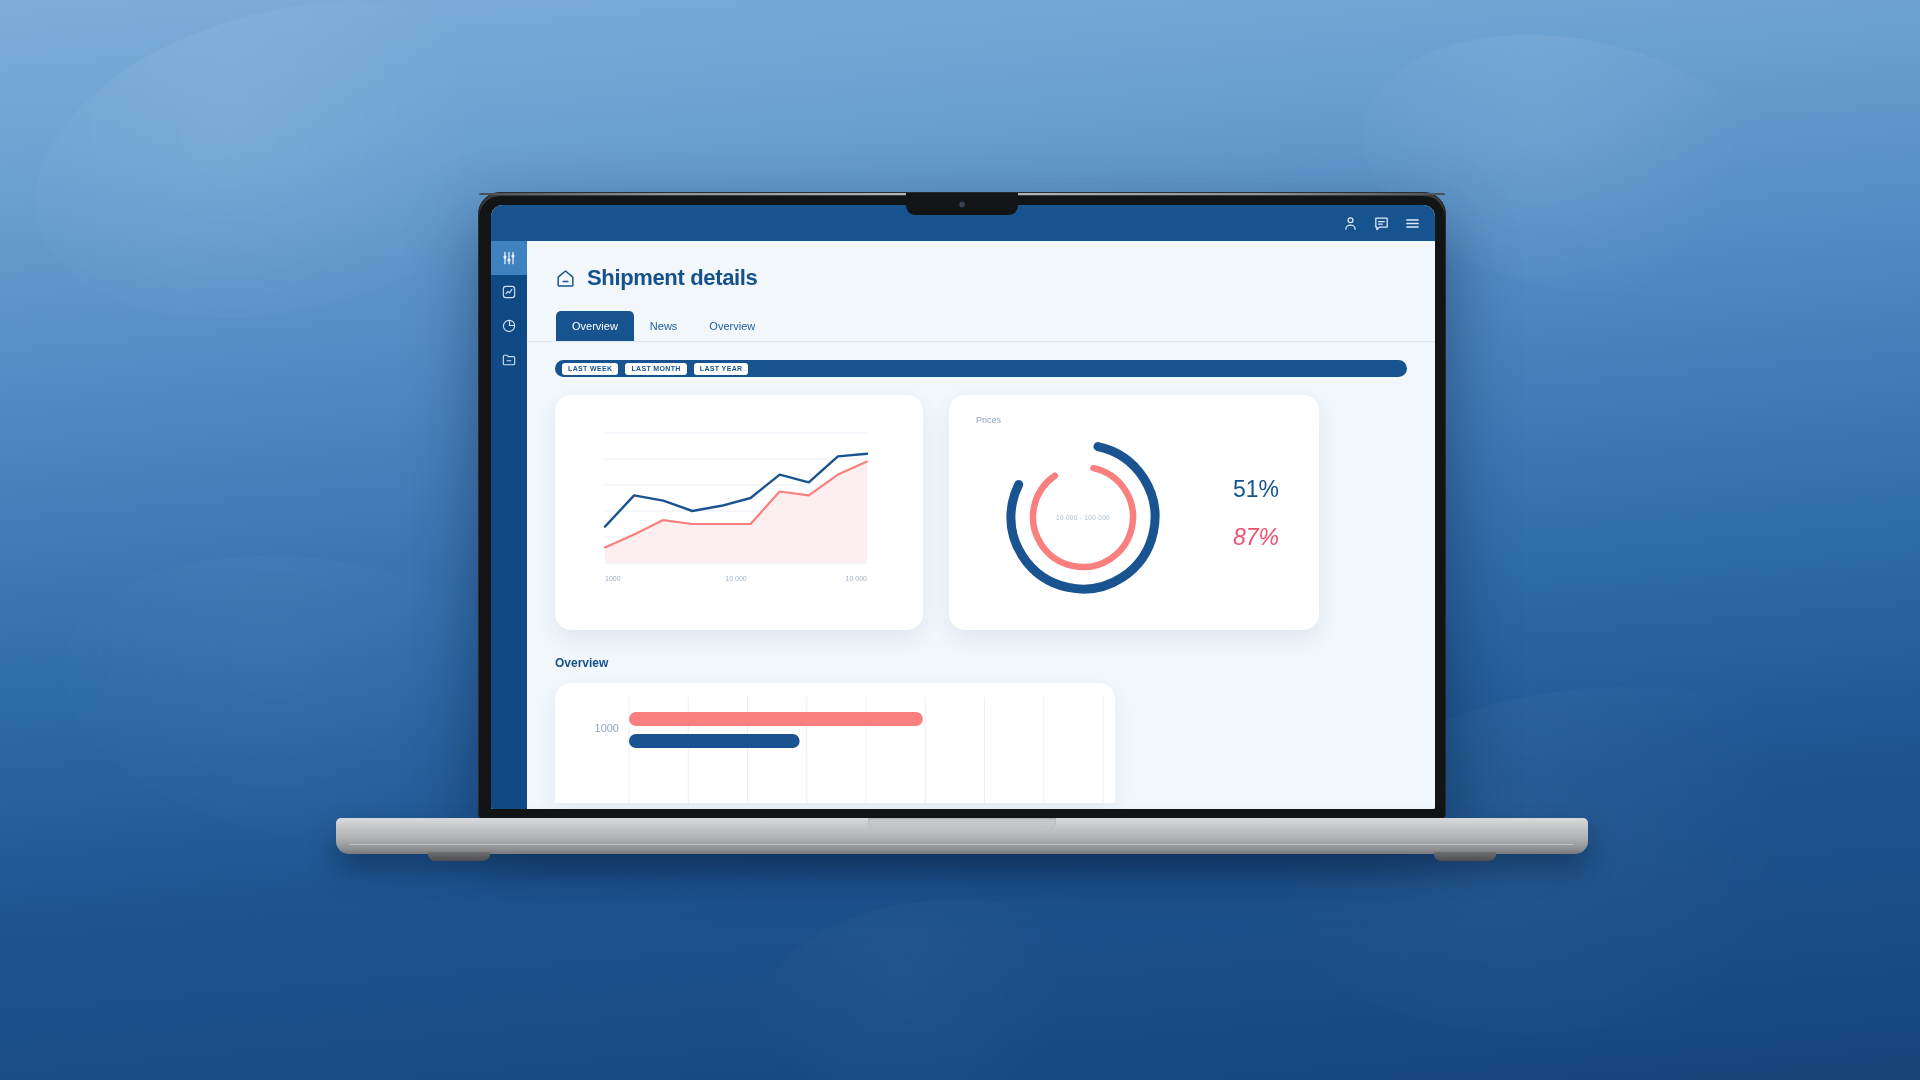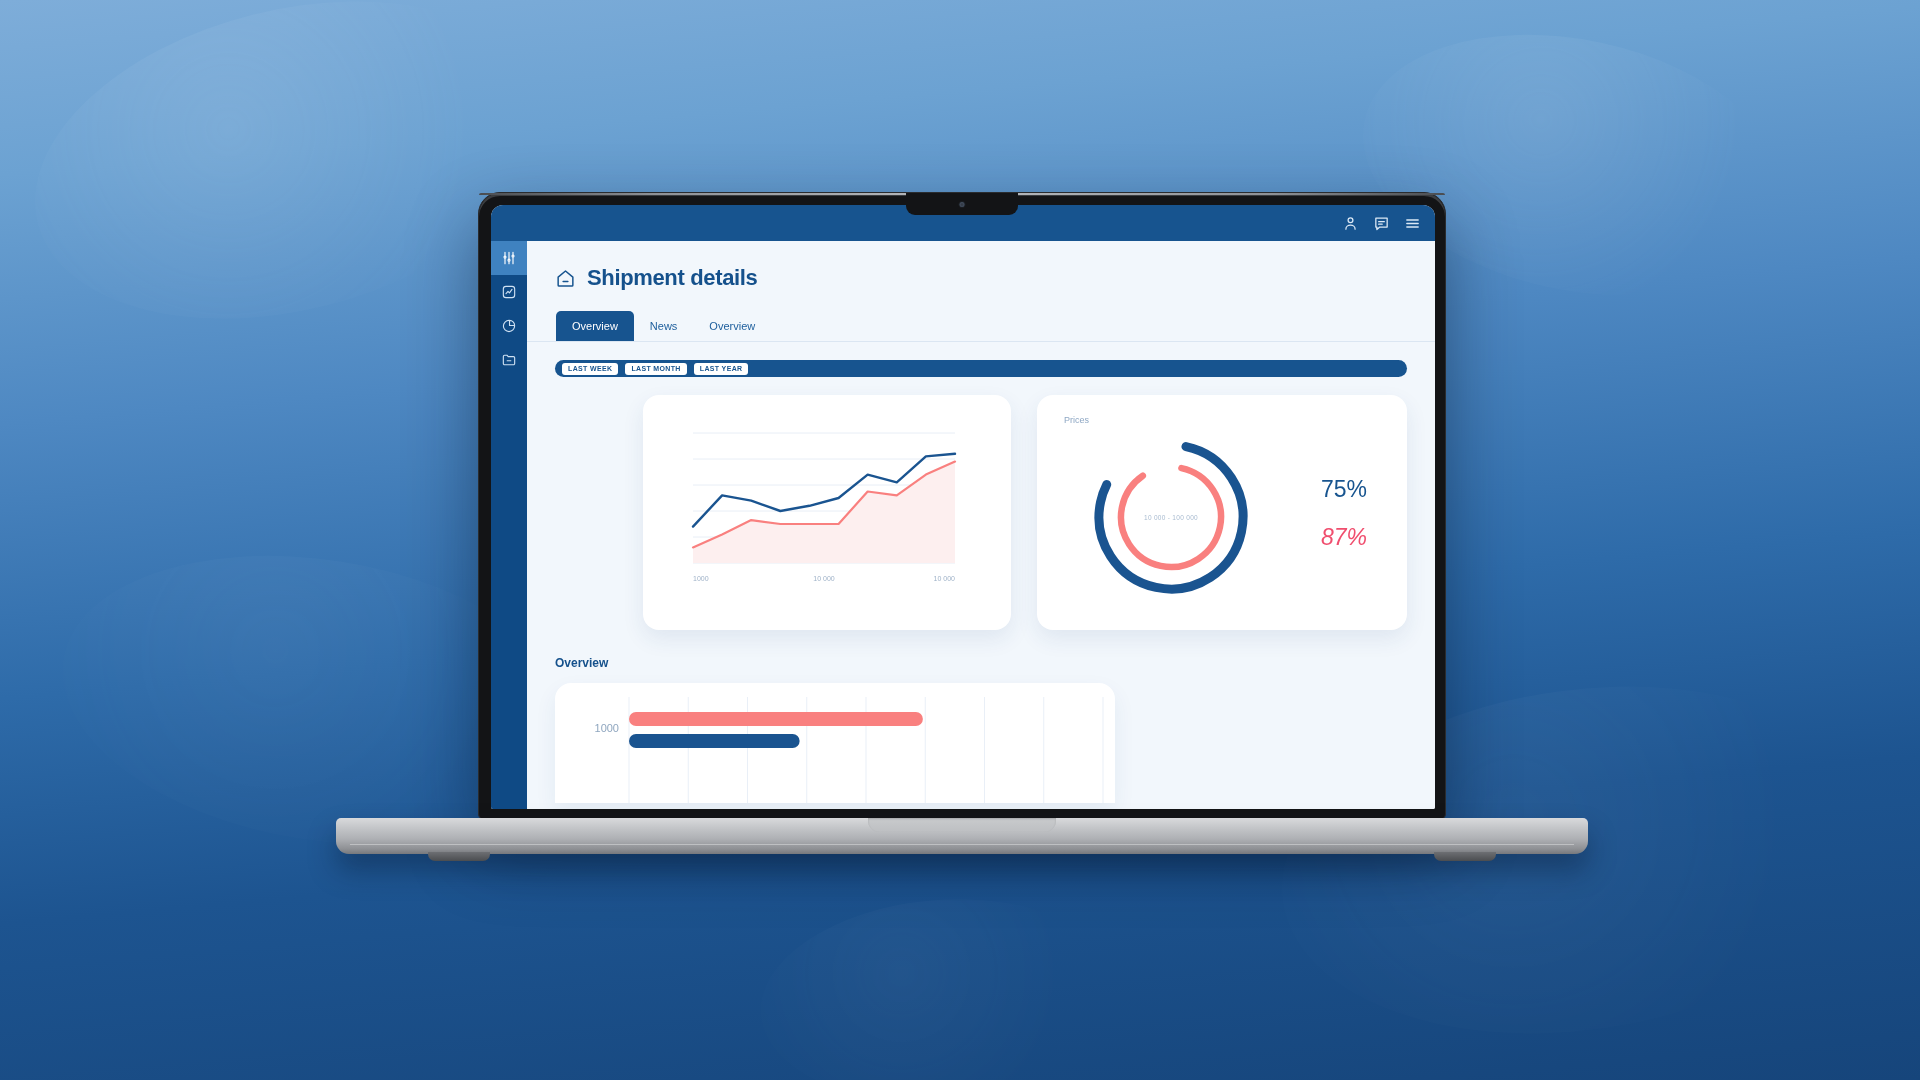--- a/index.html
+++ b/index.html
@@ -90,21 +90,21 @@
   .tab.active{background:#17548F;color:#fff;}
   .tabs-rule{height:1px;background:#DBE6F2;margin:0 0 0 0;}
 
   
   .body-pad{padding:18px 28px 0 28px;}
   .filterbar{height:17px;background:#17548F;border-radius:9px;display:flex;align-items:center;gap:7px;padding:0 7px;}
   .chip{background:#fff;color:#17548F;font-size:7px;font-weight:bold;letter-spacing:.35px;
         border-radius:3px;padding:2.5px 6px;line-height:1;cursor:pointer;white-space:nowrap;}
 
   
-  .cards{display:flex;gap:26px;margin-top:18px;justify-content:flex-end;}
+  .cards{display:flex;gap:26px;margin-top:18px;}
   .card{background:#fff;border-radius:16px;box-shadow:0 9px 22px rgba(28,70,122,.09);}
   .card-line{width:368px;height:235px;position:relative;}
   .card-donut{width:370px;height:235px;position:relative;}
 
   .card-label{position:absolute;left:27px;top:20px;font-size:9px;color:#8FA8C4;}
 
   .pct-wrap{position:absolute;right:40px;top:50%;transform:translateY(-50%);
             display:flex;flex-direction:column;gap:25px;align-items:flex-start;}
   .pct{font-size:23px;line-height:1;}
   .pct.blue{color:#17548F;}
@@ -242,21 +242,21 @@
             </div>
 
             <div class="card card-donut">
               <div class="card-label">Prices</div>
               <svg id="donut" width="200" height="196" viewBox="0 0 200 196" style="position:absolute;left:34px;top:24px;">
                   <circle cx="100" cy="98" r="72" fill="none" stroke="#1A5490" stroke-width="9" stroke-linecap="round" stroke-dasharray="357.38758027237486 452.3893421169302" transform="rotate(-78 100 98)"></circle>
                   <circle cx="100" cy="98" r="50" fill="none" stroke="#F9807F" stroke-width="6.5" stroke-linecap="round" stroke-dasharray="273.318560862312 314.1592653589793" transform="rotate(-78 100 98)"></circle>
                   <text x="100" y="101" text-anchor="middle" fill="#A8BBD0" font-size="6.5" font-family="&quot;Liberation Sans&quot;, sans-serif" letter-spacing=".3">10 000 - 100 000</text>
                 </svg>
               <div class="pct-wrap">
-                <div class="pct blue">75%</div>
+                <div class="pct blue">51%</div>
                 <div class="pct red">87%</div>
               </div>
             </div>
           </div>
 
           <div class="section-title">Overview</div>
 
           <div class="card-bars">
             <svg id="barChart" width="560" height="120" viewBox="0 0 560 120">
                 <line x1="74" y1="14" x2="74" y2="120" stroke="#E9EFF7" stroke-width="1"></line>

